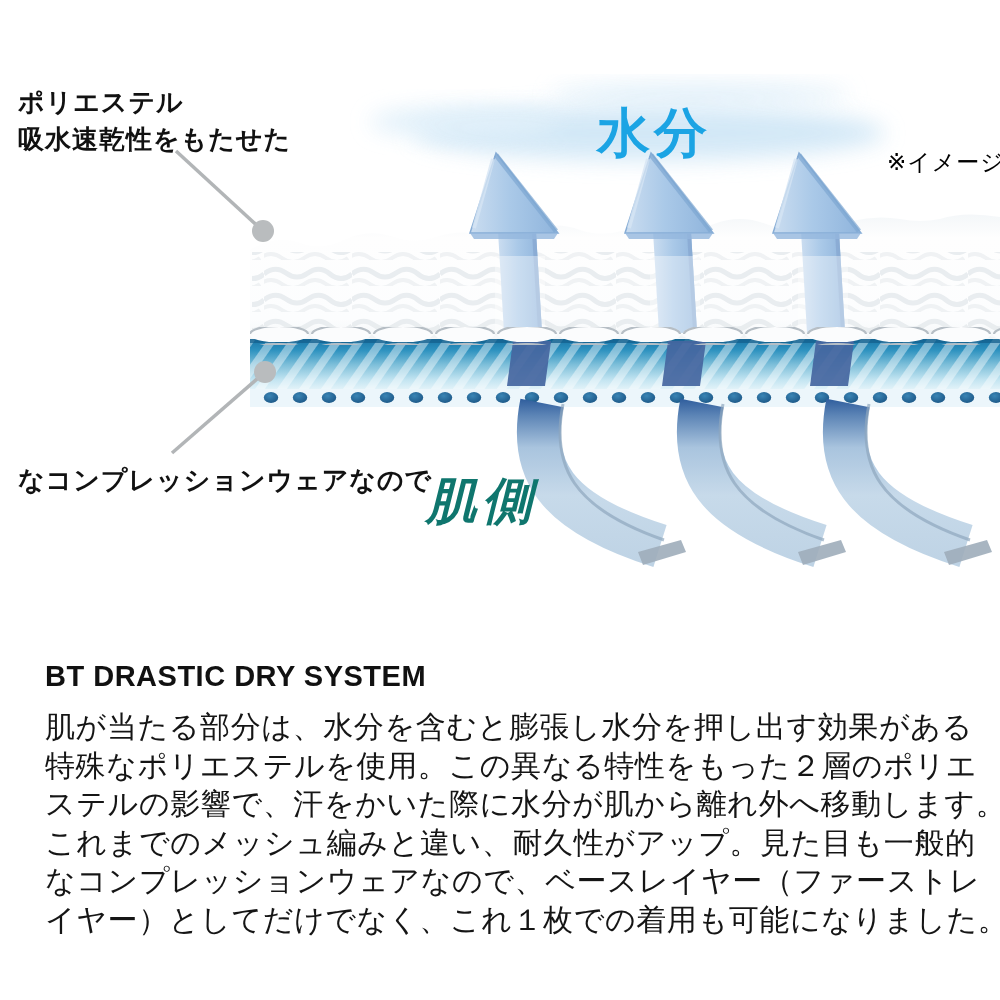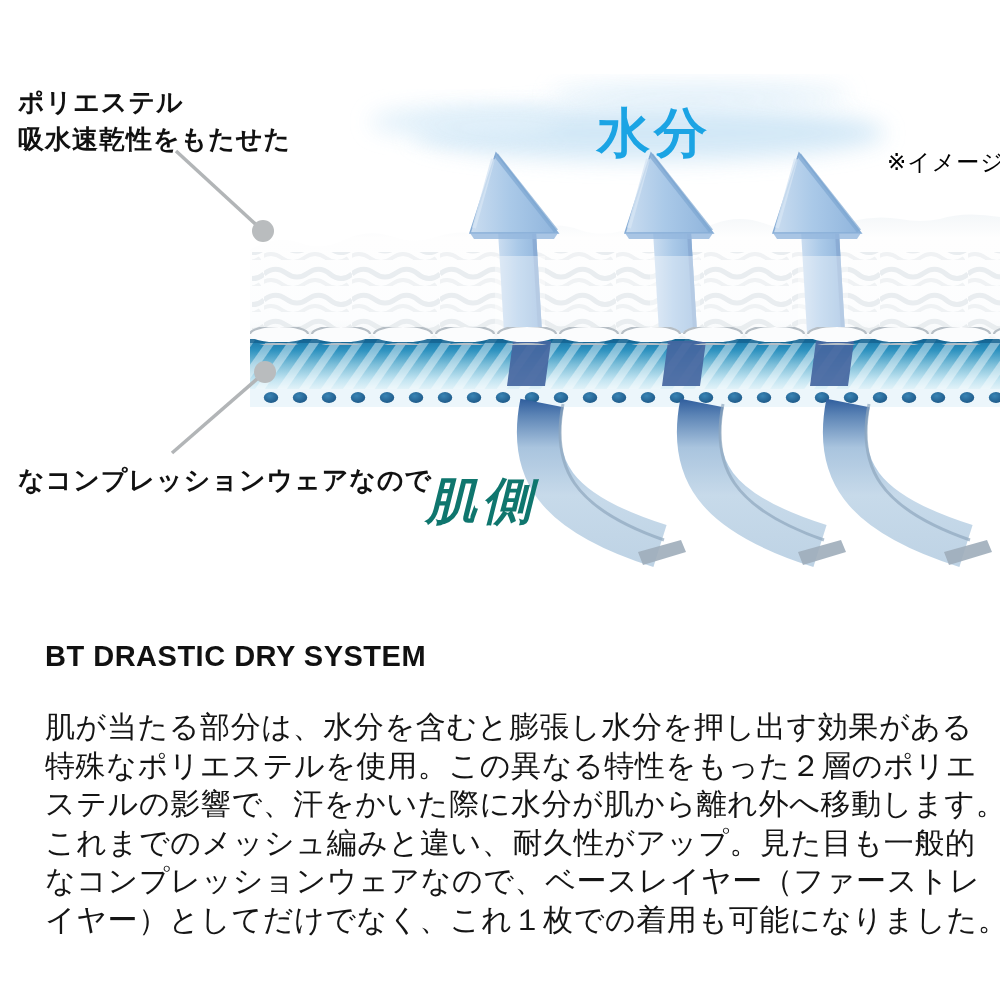--- a/index.html
+++ b/index.html
@@ -17,21 +17,21 @@
     font-size:53px;font-weight:700;color:#1ba4e4;letter-spacing:4px;
     white-space:nowrap;
     text-align:right;
   }
   .note{font-size:23px;color:#000;letter-spacing:1px;white-space:nowrap;margin-left:16px;}
   .skin{
     font-size:50px;font-weight:700;font-style:italic;color:#0f766e;
     letter-spacing:6px;white-space:nowrap;
   }
   .heading{
-    font-size:29px;font-weight:700;color:#111;letter-spacing:0.5px;white-space:nowrap;
+    font-size:29px;font-weight:700;color:#111;letter-spacing:0.5px;white-space:nowrap;margin-top:20px;
   }
   .para{color:#151515;}
   .para div{
     font-size:30px;line-height:38.5px;letter-spacing:0.6px;white-space:nowrap;
   }
   svg{display:block;}
 </style>
 </head>
 <body>
 

